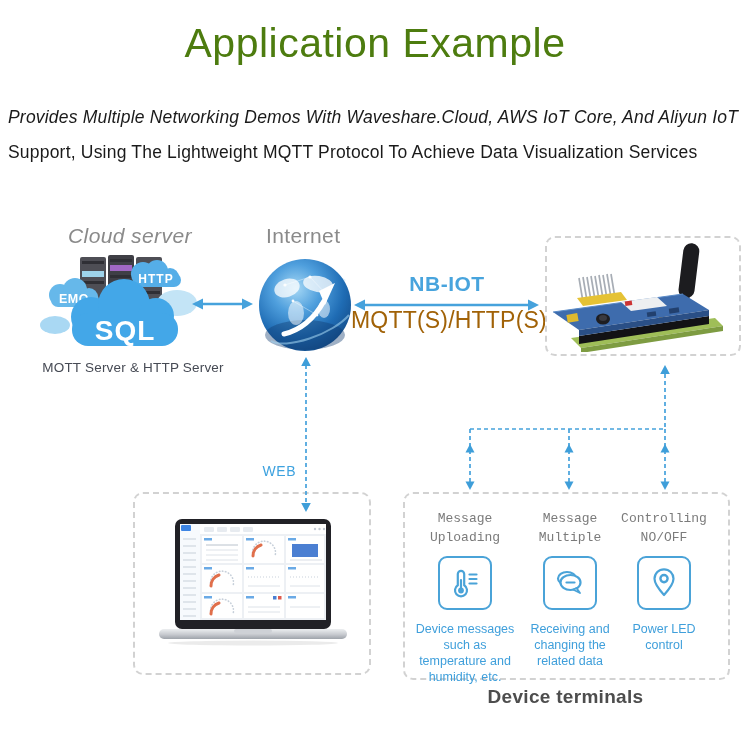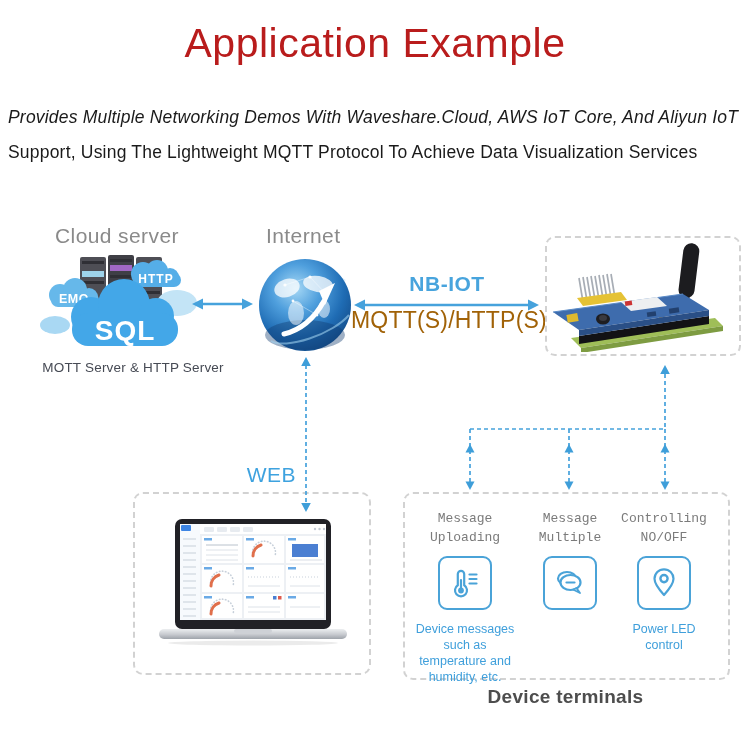--- a/index.html
+++ b/index.html
@@ -3,35 +3,35 @@
 <meta charset="utf-8">
 <style>
   html,body{margin:0;padding:0;background:#fff;}
   #stage{
     position:relative;width:750px;height:750px;background:#ffffff;overflow:hidden;
     font-family:"Liberation Sans", sans-serif;
   }
   .abs{position:absolute;}
   .page-title{
     left:0;top:20px;width:750px;text-align:center;
-    font-size:41px;color:#b91c1c;letter-spacing:.5px;
+    font-size:41px;color:#4d7c0f;letter-spacing:.5px;
   }
   .subtitle{left:8px;width:740px;font-size:17.5px;color:#1a1a1a;letter-spacing:.2px;}
   .sub1{top:107px;font-style:italic;} .sub2{top:142px;}
   .node-label{font-size:21px;color:#8a8a8a;letter-spacing:.4px;}
-  .cloud-label{left:55px;top:224px;}
+  .cloud-label{left:68px;top:224px;font-style:italic;}
   .internet-label{left:266px;top:224px;}
   .mott-caption{left:30px;top:360px;width:206px;text-align:center;
     font-size:13.5px;color:#464a54;letter-spacing:.2px;}
   .nbiot-label{left:381px;top:272px;width:132px;text-align:center;
     font-size:21px;color:#48a4dd;letter-spacing:.5px;font-weight:bold;}
   .protocol-label{left:351px;top:307px;width:190px;text-align:center;
     font-size:23px;color:#a16207;letter-spacing:.2px;}
   .web-label{left:234px;top:463px;width:62px;text-align:right;
-    font-size:21px;color:#3ea2df;letter-spacing:.5px;}
+    font-size:14px;color:#3ea2df;letter-spacing:.5px;}
   .dashed-box{border:2px dashed #d2d2d2;border-radius:10px;background:#fff;}
   .module-box{left:545px;top:236px;width:192px;height:116px;}
   .user-box{left:133px;top:492px;width:234px;height:179px;}
   .device-box{left:403px;top:492px;width:323px;height:184px;}
   .terminal-caption{font-size:19px;color:#4d4d4d;font-weight:600;letter-spacing:.3px;text-align:center;}
   .user-caption{left:133px;top:686px;width:236px;}
   .device-caption{left:403px;top:686px;width:325px;}
   .cloud-svg{left:35px;top:247px;width:170px;height:105px;}
   .globe-svg{left:255px;top:255px;width:100px;height:100px;}
   .pcb-svg{left:547px;top:238px;width:190px;height:114px;}
@@ -308,20 +308,23 @@
       <div>Multiple</div>
     </div>
     <div class="icon-tile">
       <svg width="34" height="34" viewBox="0 0 34 34">
         <ellipse cx="14" cy="12.5" rx="9" ry="6.5" fill="none" stroke="#4aa3d8" stroke-width="2.2"></ellipse>
         <ellipse cx="17.5" cy="16.5" rx="10" ry="7.5" fill="#ffffff" stroke="#4aa3d8" stroke-width="2.2"></ellipse>
         <line x1="13.5" y1="16.5" x2="21.5" y2="16.5" stroke="#4aa3d8" stroke-width="2.2" stroke-linecap="round"></line>
         <path d="M23.5 22 L27 27 L20 23.5 Z" fill="#ffffff" stroke="#4aa3d8" stroke-width="1.8" stroke-linejoin="round"></path>
       </svg>
     </div>
+    <div class="device-desc">
+      <span class="desc-span w2">Receiving and changing the related data</span>
+    </div>
   </div>
 
   <div class="abs device-col col-3">
     <div class="device-title">
       <div>Controlling</div>
       <div>NO/OFF</div>
     </div>
     <div class="icon-tile">
       <svg width="34" height="34" viewBox="0 0 34 34">
         <path d="M17 29 C17 29 7.5 18.5 7.5 12.8 a9.5 9.5 0 1 1 19 0 C26.5 18.5 17 29 17 29 Z" fill="none" stroke="#4aa3d8" stroke-width="2.2" stroke-linejoin="round"></path>

